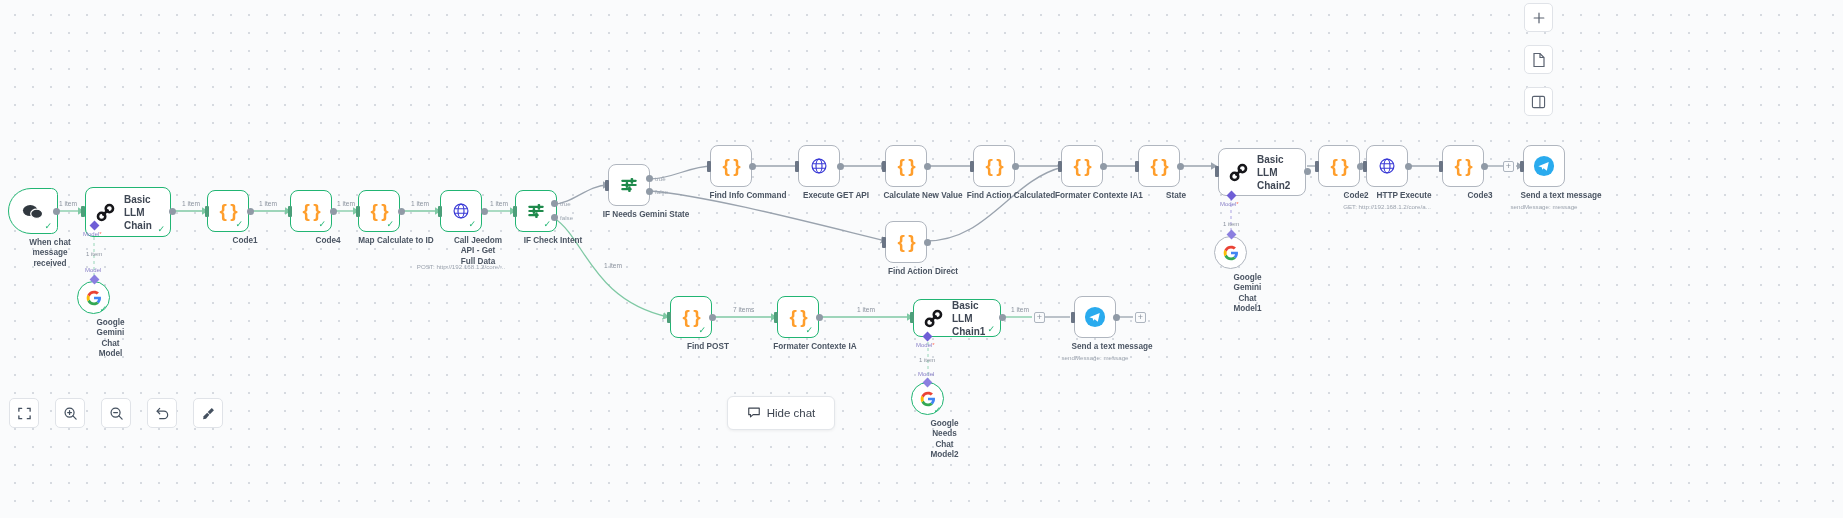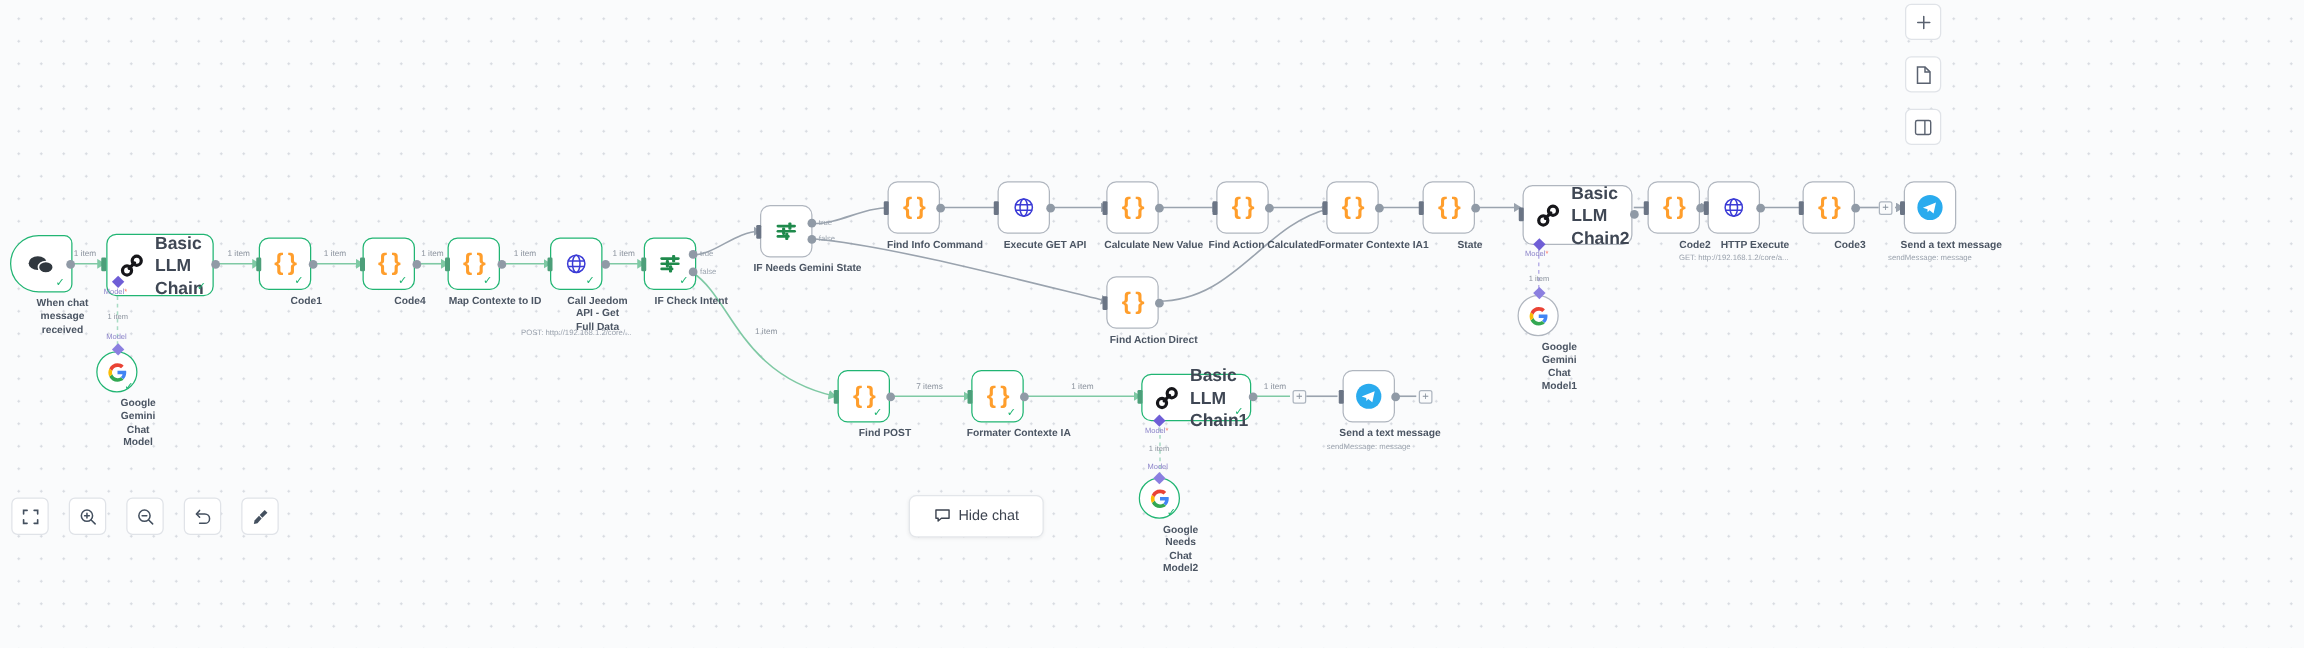--- a/index.html
+++ b/index.html
@@ -78,21 +78,21 @@
     top: 100%;
     left: 50%;
     transform: translateX(-50%);
     white-space: nowrap;
     font-size: 6.2px;
     color: #9aa2ad;
     text-align: center;
   }
 
   .inline-title {
-    font-size: 14px;
+    font-size: 10px;
     font-weight: bold;
     color: #3f4754;
     line-height: 1.3;
     white-space: pre-line;
   }
 
   
   .ic { display:flex; align-items:center; justify-content:center; }
   .ic-code { color: #ff9e2c; font-size: 19px; font-weight: 600; letter-spacing:-1px; font-family:"Liberation Sans", sans-serif; }
   .ic-chain svg { display:block; }
@@ -328,21 +328,21 @@
     <span class="node-check">✓</span>
     <span class="node-label">Code4</span>
   </div>
   <div class="dot" style="left:330px; top:208px;"></div>
   <div class="edge-label" style="left:337px; top:200px;">1 item</div>
   <div class="stub g" style="left:356px; top:206px;"></div>
 
   <div class="node sq ok" style="left:358px; top:190px;">
     <span class="ic ic-code">{ }</span>
     <span class="node-check">✓</span>
-    <span class="node-label">Map Contexte to ID</span>
+    <span class="node-label">Map Calculate to ID</span>
   </div>
   <div class="dot" style="left:398px; top:208px;"></div>
   <div class="edge-label" style="left:411px; top:200px;">1 item</div>
   <div class="stub g" style="left:438px; top:206px;"></div>
 
   <div class="node sq ok" style="left:440px; top:190px;">
     <span class="ic ic-globe">
       <svg width="18" height="18" viewBox="0 0 24 24" fill="none" stroke="#3b3bd6" stroke-width="1.6">
         <circle cx="12" cy="12" r="9.2"></circle>
         <ellipse cx="12" cy="12" rx="4" ry="9.2"></ellipse>

